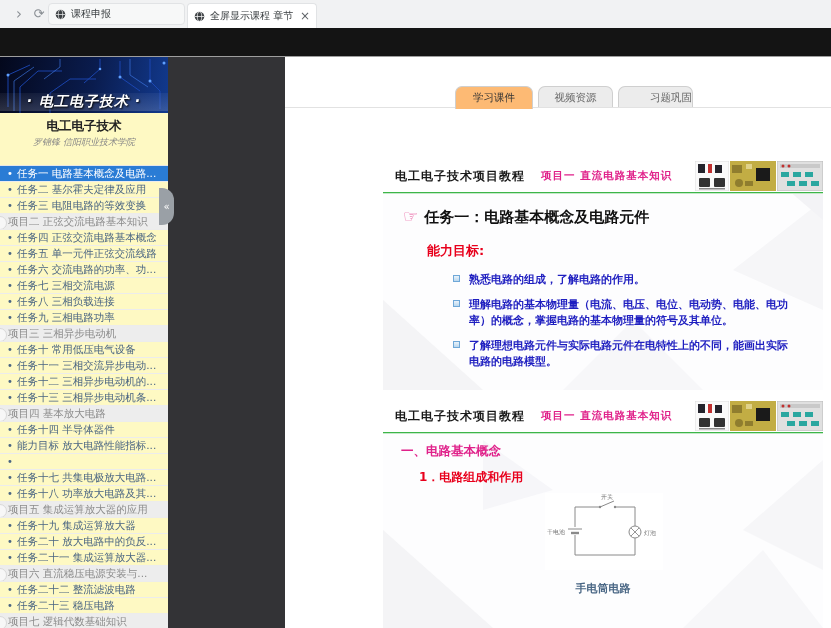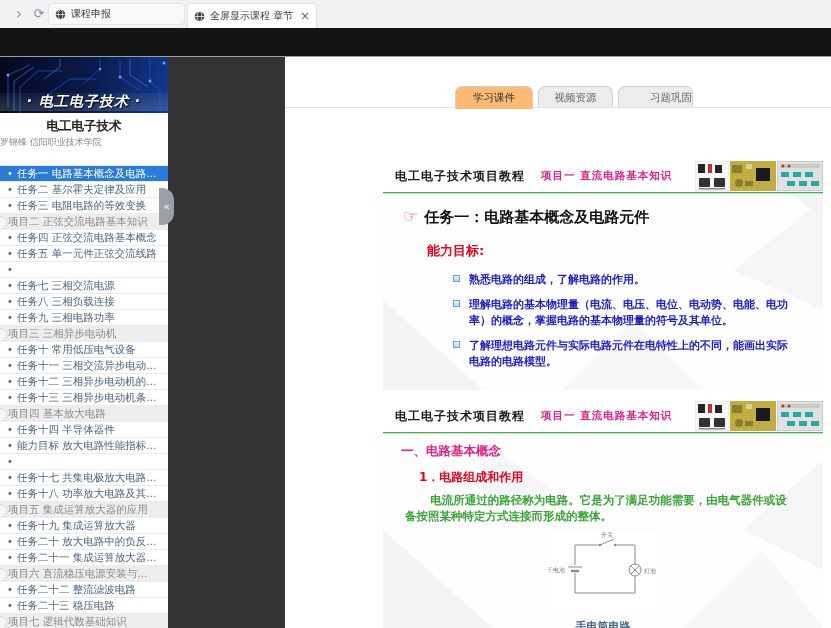--- a/index.html
+++ b/index.html
@@ -28,32 +28,32 @@
   
   .black-strip { position:absolute; top:28px; left:0; width:831px; height:29px;
     background:#141414; border-bottom:1px solid #9e9e9e; }
 
   
   .content { position:absolute; top:57px; left:0; width:831px; height:571px;
     background:#333336; }
 
   
   .sidebar { position:absolute; left:0; top:0; width:168px; height:571px;
-    background:#ffffff; overflow:hidden; }
+    background:#fef9c3; overflow:hidden; }
   .banner { position:relative; width:168px; height:56px; overflow:hidden;
     background:linear-gradient(100deg,#04081c 0%,#0a1c4e 55%,#123a8f 100%); }
   .banner svg { position:absolute; top:0; left:0; }
   .banner-title { position:absolute; left:0; bottom:2px; width:100%; text-align:center;
     color:#fff; font-size:14px; font-weight:bold; font-style:italic;
     letter-spacing:1px; text-shadow:1px 1px 2px #000;
     background:linear-gradient(rgba(255,255,255,.05),rgba(255,255,255,.16)); }
   .course-title { position:absolute; top:61px; width:168px; text-align:center;
     font-size:12.5px; font-weight:bold; color:#222; }
-  .course-author { position:absolute; top:79px; width:168px; 
-    font-size:9px; color:#888; }
+  .course-author { position:absolute; top:79px; width:168px; text-align:center;
+    font-size:9px; color:#888;font-style:italic; }
   .nav { position:absolute; top:108px; left:0; width:168px; bottom:0;
     border-top:1px solid #e6e6e6; }
   .nav-item { height:16px; line-height:15px; border-bottom:1px solid #ececec;
     font-size:10.5px; white-space:nowrap; overflow:hidden; cursor:pointer;
     display:flex; align-items:center; }
   .nav-item.task { color:#4a6583; padding-left:7px; }
   .nav-item.task .dot { font-size:10px; margin-right:4px; color:#4a6583; }
   .nav-item.section { color:#8b8b8b; background:#ededed; padding-left:8px;
     position:relative; }
   .nav-item.section::after { content:""; position:absolute; left:-7px; top:2px;
@@ -194,20 +194,21 @@
         <div class="nav-item task">
             <span class="dot">•</span>
             <span>任务四 正弦交流电路基本概念</span>
           </div>
         <div class="nav-item task">
             <span class="dot">•</span>
             <span>任务五 单一元件正弦交流线路</span>
           </div>
         <div class="nav-item task">
             <span class="dot">•</span>
+            <span>任务六 交流电路的功率、功...</span>
           </div>
         <div class="nav-item task">
             <span class="dot">•</span>
             <span>任务七 三相交流电源</span>
           </div>
         <div class="nav-item task">
             <span class="dot">•</span>
             <span>任务八 三相负载连接</span>
           </div>
         <div class="nav-item task">
@@ -401,21 +402,20 @@
                 <rect x="28" y="11" width="8" height="5" fill="#2aa7a0"></rect>
                   <rect x="10" y="20" width="8" height="5" fill="#2aa7a0"></rect>
                 <rect x="22" y="20" width="8" height="5" fill="#2aa7a0"></rect>
                   <rect x="34" y="20" width="8" height="5" fill="#2aa7a0"></rect>
               </svg>
             </span>
           </div>
           <div class="green-rule"></div>
           <div class="s2-h1">一、电路基本概念</div>
           <div class="s2-h2">1．电路组成和作用</div>
-          <div class="s2-para">电流所通过的路径称为电路。它是为了满足功能需要，由电气器件或设备按照某种特定方式连接而形成的整体。</div>
           <div class="diagram-box">
             <svg width="118" height="77" viewBox="0 0 118 77">
 
               <path d="M30 14 L55 14 M70 14 L90 14 M90 14 L90 33 M90 45 L90 62 L30 62 L30 42 M30 34 L30 14" fill="none" stroke="#8a8a8a" stroke-width="1"></path>
 
               <line x1="55" y1="14" x2="69" y2="8" stroke="#8a8a8a" stroke-width="1"></line>
               <circle cx="55" cy="14" r="1.2" fill="#8a8a8a"></circle>
                 <circle cx="70" cy="14" r="1.2" fill="#8a8a8a"></circle>
               <text x="62" y="6" font-size="6" fill="#777" text-anchor="middle">开关</text>
 

